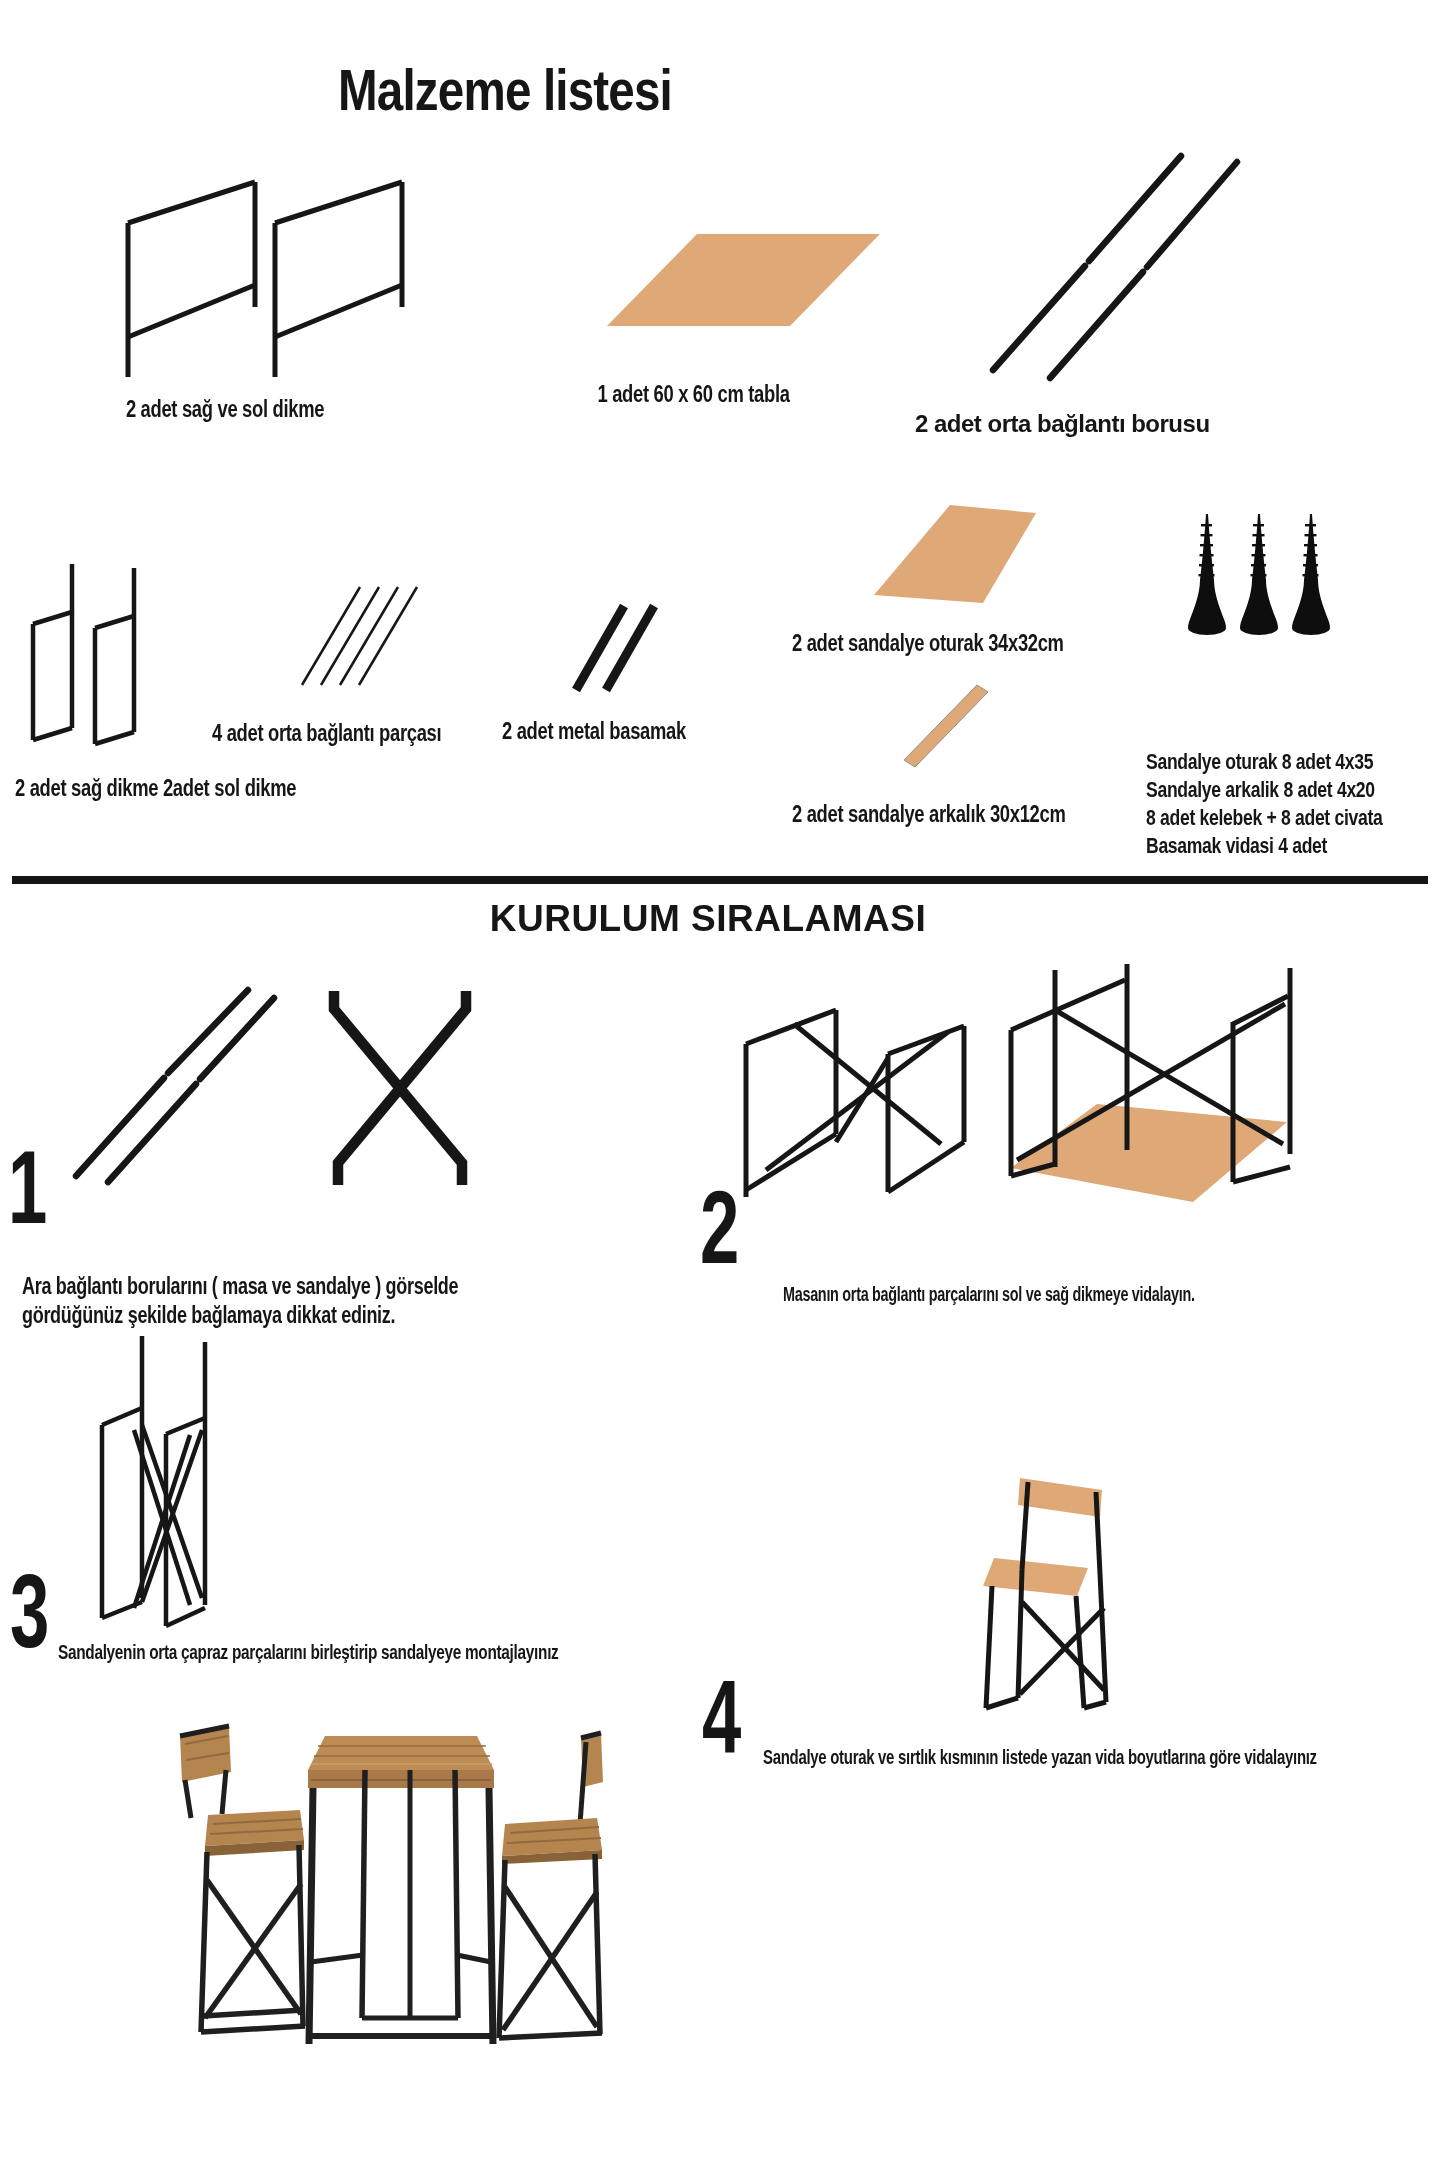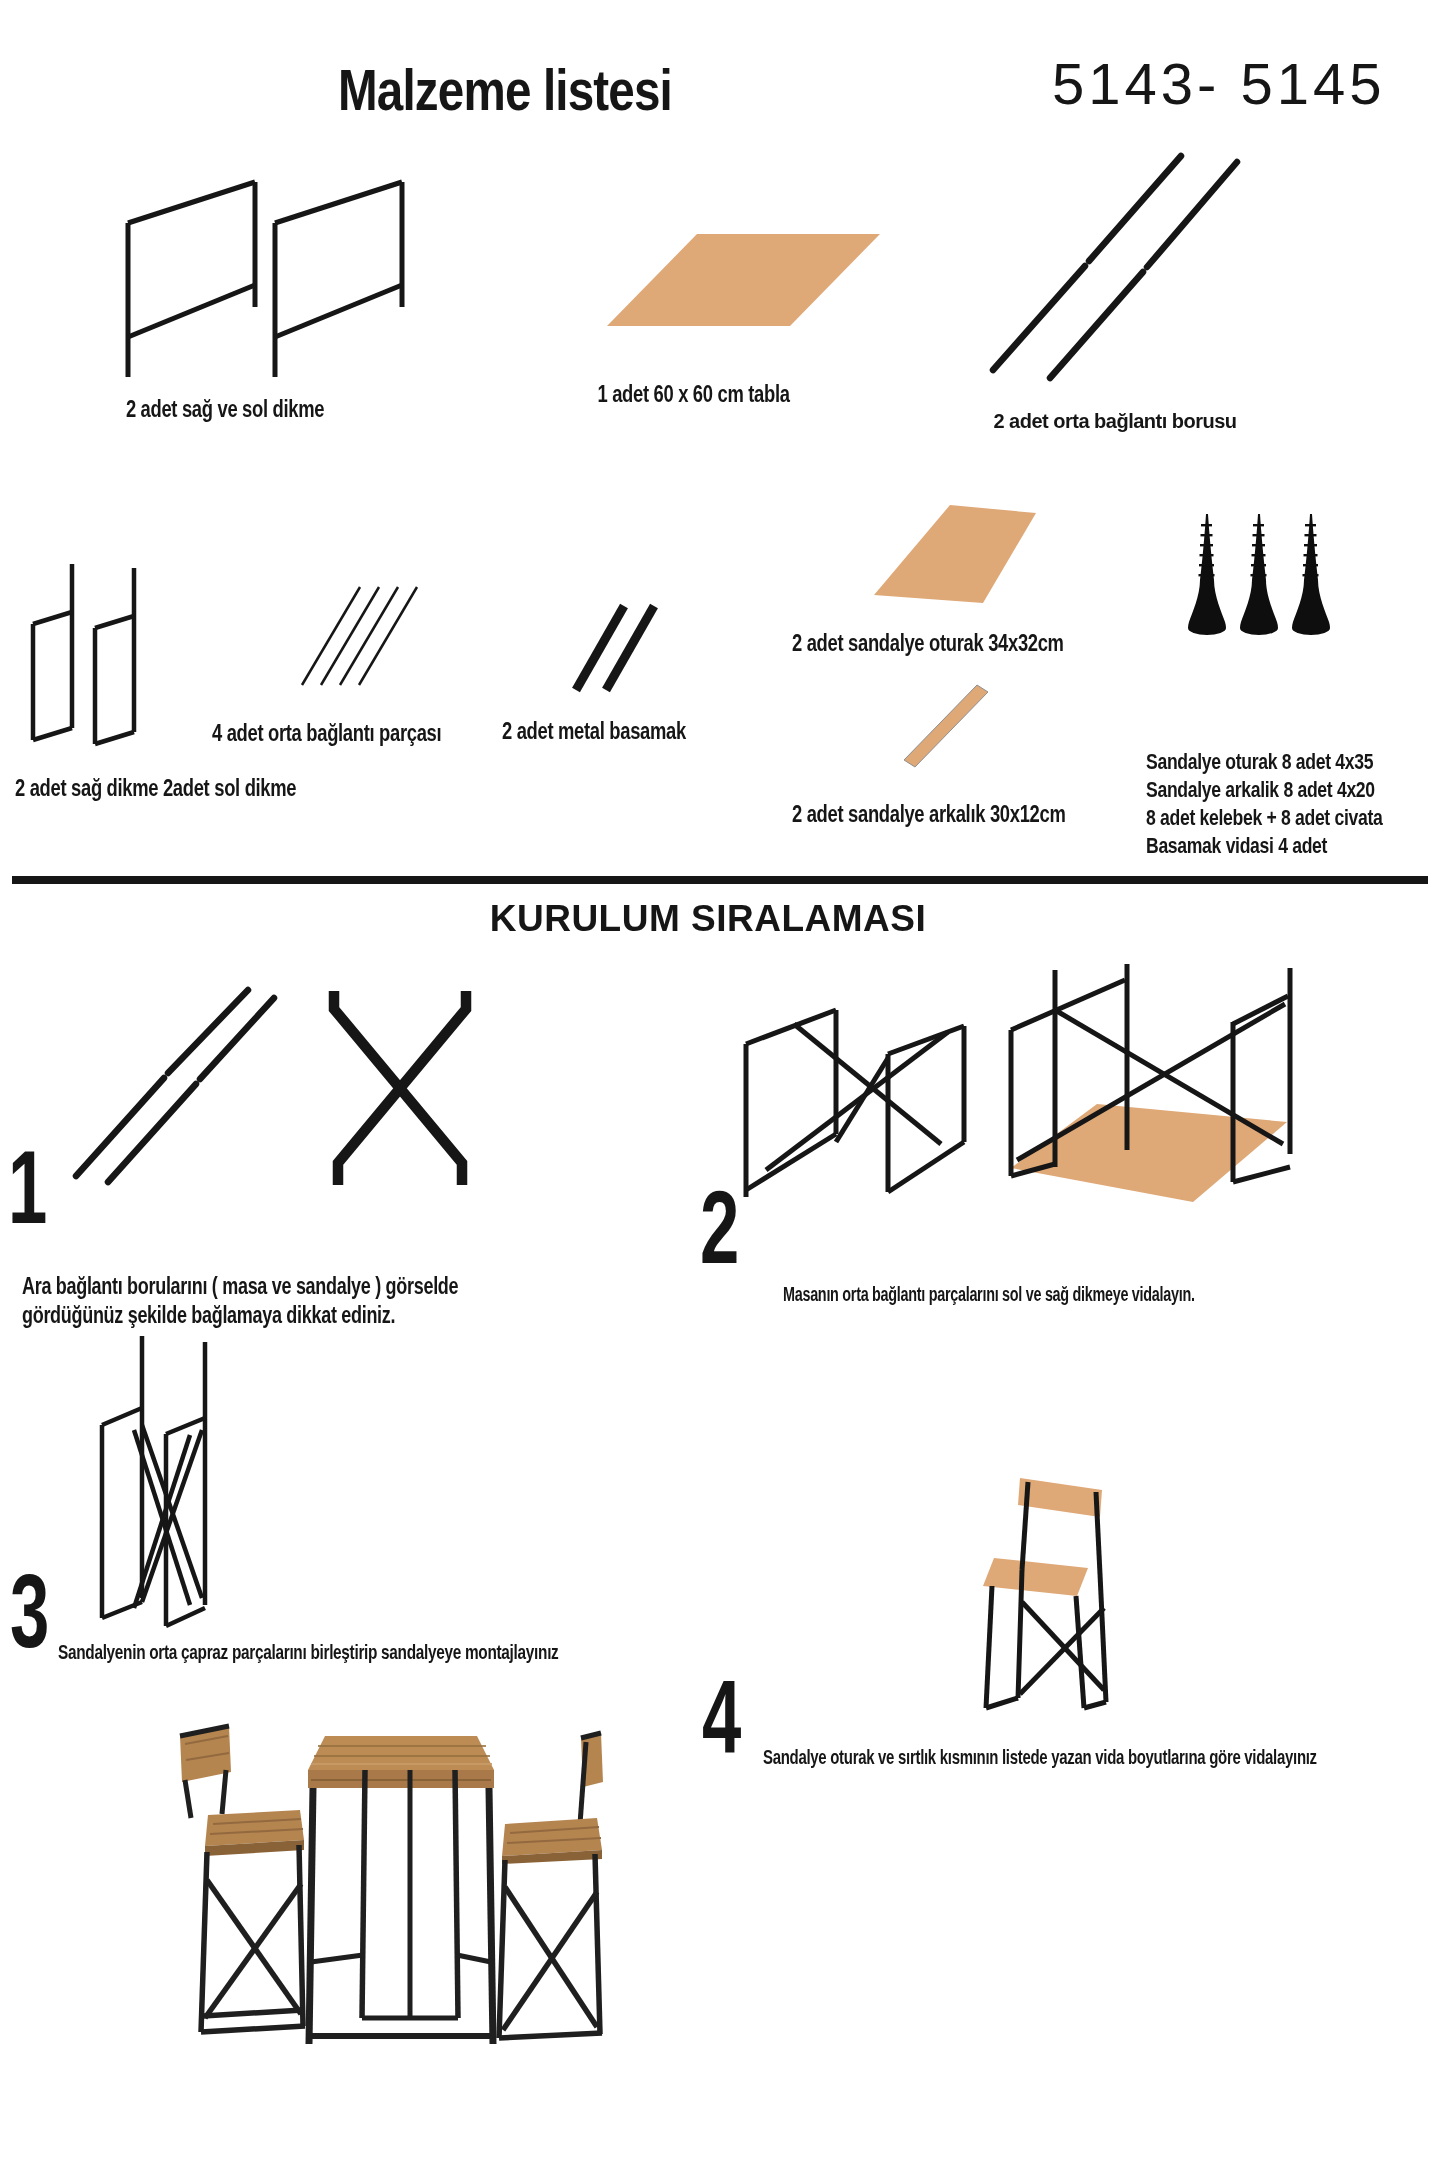--- a/index.html
+++ b/index.html
@@ -15,21 +15,20 @@
   .heading{font-weight:bold;font-size:37px;letter-spacing:0.5px;text-align:center;white-space:nowrap;}
   svg{display:block;}
   .frame-stroke{stroke:#161616;fill:none;}
 </style>
 </head>
 <body>
 
 <div id="page">
 
   <div class="abs title" style="left:338px;top:56px;">Malzeme listesi</div>
-  <div class="abs code" style="left:1052px;top:50px;">5143- 5145</div>
 
   <div class="abs" style="left:120px;top:170px;">
     <svg width="290" height="212" viewBox="0 0 290 212">
       <g class="frame-stroke" stroke-width="5">
         <line x1="8" y1="53" x2="8" y2="207"></line>
           <line x1="8" y1="53" x2="135" y2="12"></line>
         <line x1="135" y1="12" x2="135" y2="137"></line>
           <line x1="8" y1="167" x2="135" y2="115"></line>
         <line x1="155" y1="53" x2="155" y2="207"></line>
           <line x1="155" y1="53" x2="282" y2="12"></line>
@@ -50,21 +49,21 @@
   <div class="abs" style="left:985px;top:138px;">
     <svg width="270" height="248" viewBox="0 0 270 248">
       <g stroke="#161616" stroke-width="6.5" stroke-linecap="round">
         <line x1="8" y1="232" x2="100" y2="128"></line>
           <line x1="104" y1="123" x2="196" y2="18"></line>
         <line x1="65" y1="240" x2="158" y2="134"></line>
           <line x1="162" y1="129" x2="252" y2="24"></line>
       </g>
     </svg>
   </div>
-  <div class="abs din" style="left:915px;top:410px;width:400px;font-size:20px;text-align:center;">2 adet orta bağlantı borusu</div>
+  <div class="abs din" style="left:915px;top:410px;width:400px;font-size:24px;text-align:left;">2 adet orta bağlantı borusu</div>
 
   <div class="abs" style="left:25px;top:560px;">
     <svg width="122" height="196" viewBox="0 0 122 196">
       <g class="frame-stroke" stroke-width="4.5">
         <line x1="47" y1="4" x2="47" y2="168"></line>
           <line x1="47" y1="52" x2="8" y2="64"></line>
         <line x1="8" y1="64" x2="8" y2="180"></line>
           <line x1="8" y1="180" x2="47" y2="168"></line>
         <line x1="109" y1="8" x2="109" y2="172"></line>
           <line x1="109" y1="56" x2="70" y2="68"></line>

